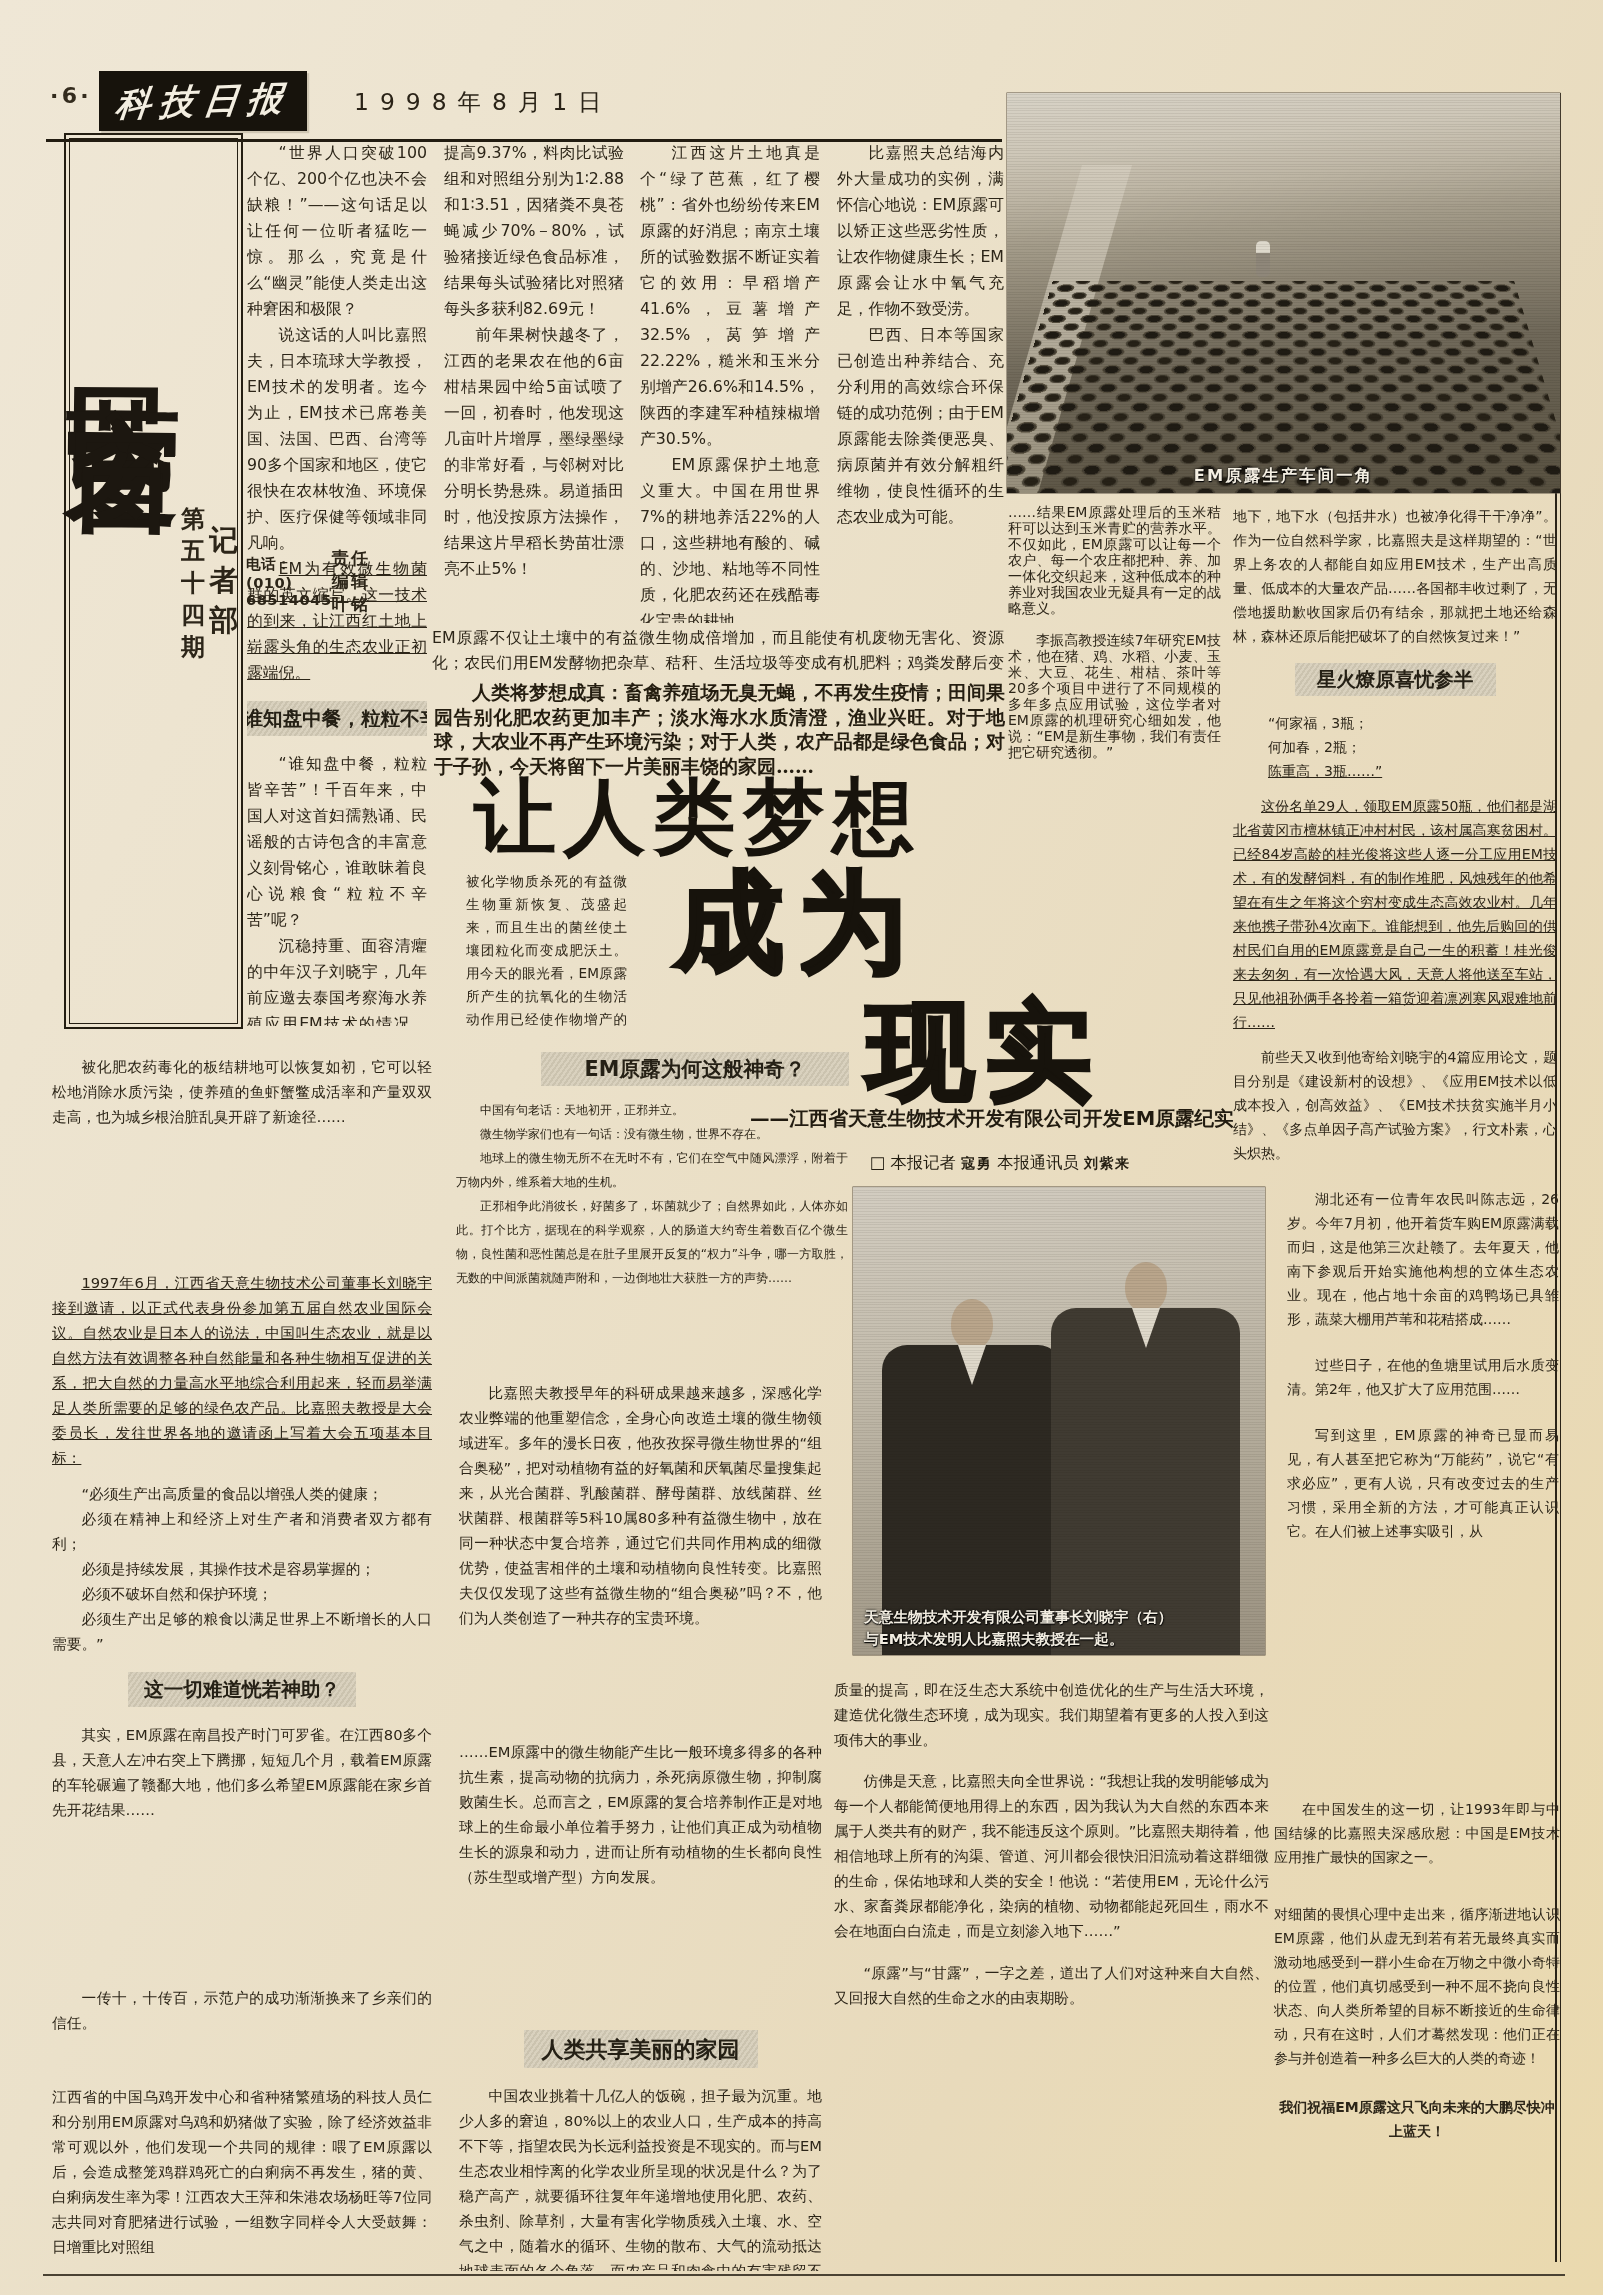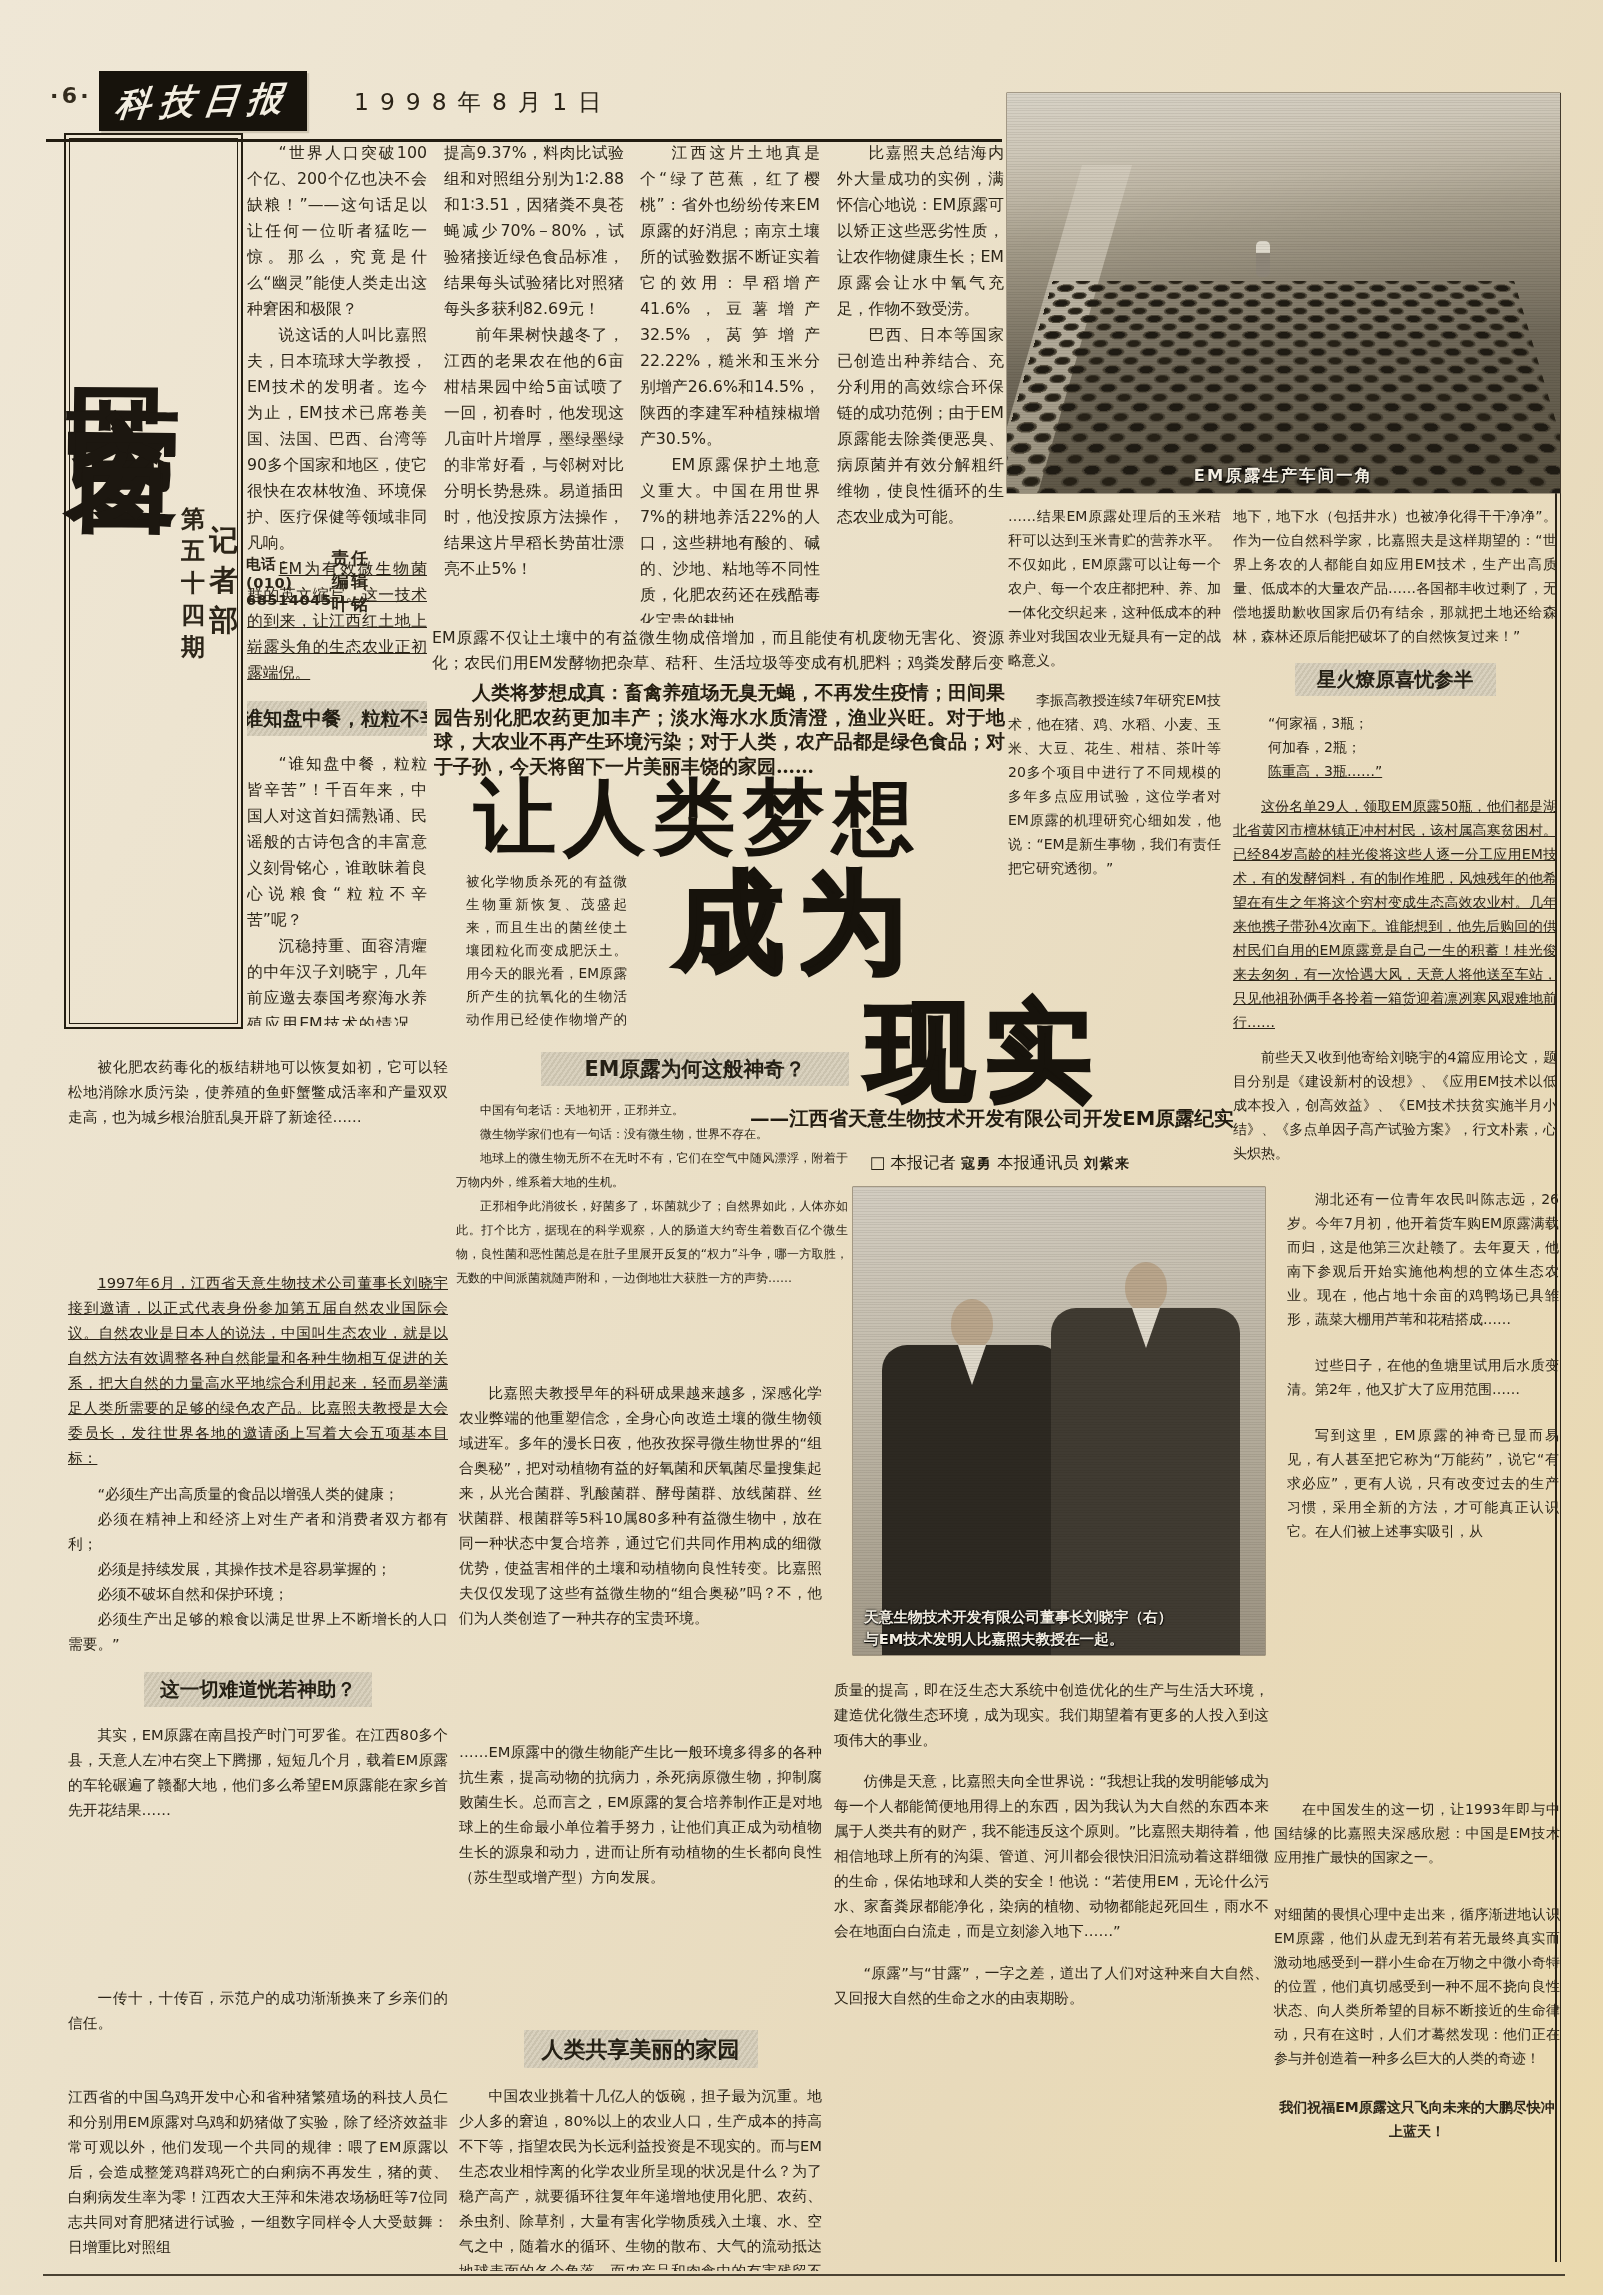--- a/index.html
+++ b/index.html
@@ -40,23 +40,23 @@
   .zone p.noind { text-indent:0; }
   .z-a { left:247px; top:140px; width:180px; height:886px; font-size:15.8px; line-height:26px;}
   .z-b { left:444px; top:140px; width:180px; height:483px; font-size:15.8px; line-height:26px;}
   .z-c { left:640px; top:140px; width:180px; height:483px; font-size:15.8px; line-height:26px;}
   .z-d { left:837px; top:140px; width:167px; height:483px; font-size:15.8px; line-height:26px;}
   .z-w { left:432px; top:625px; width:572px; height:53px; font-size:15.8px; line-height:25px;}
   .z-pq { left:434px; top:680px; width:571px; height:98px; font-size:19px; line-height:24.5px;
     font-weight:bold; font-family:"DejaVu Serif","Liberation Serif",serif; color:#241d10;}
   .z-m { left:466px; top:870px; width:161px; height:163px; font-size:13.6px; line-height:23px;}
   .z-q { left:456px; top:1098px; width:392px; height:280px; font-size:12px; line-height:24px;}
-  .z-l1 { left:68px; top:1054px; width:380px; height:1215px; font-size:14.7px; line-height:25px;}
+  .z-l1 { left:52px; top:1054px; width:380px; height:1215px; font-size:14.7px; line-height:25px;}
   .z-l2 { left:459px; top:1380px; width:363px; height:891px; font-size:14.7px; line-height:25px;}
-  .z-c5 { left:1008px; top:504px; width:213px; height:413px; font-size:14px; line-height:24px;}
+  .z-c5 { left:1008px; top:504px; width:213px; height:413px; font-size:14px; line-height:16px;}
   .z-c6 { left:1233px; top:504px; width:324px; height:677px; font-size:14px; line-height:24px;}
   .z-r3 { left:1287px; top:1187px; width:272px; height:478px; font-size:14px; line-height:24px;}
   .z-r4 { left:834px; top:1677px; width:435px; height:348px; font-size:14.7px; line-height:25px;}
   .z-r6 { left:1274px; top:1677px; width:286px; height:576px; font-size:14px; line-height:24px; padding-top:120px;}
   
   .shead { background:repeating-linear-gradient(125deg,#d9d1be 0 2.2px,#cbc3af 2.2px 4.3px);
     color:#252015; font-weight:bold; display:flex; align-items:center; justify-content:center;
     white-space:nowrap; }
   .sh3 { left:541px; top:1052px; width:308px; height:34px; font-size:20.7px;}
   .sh-flow { margin:15px auto; }

